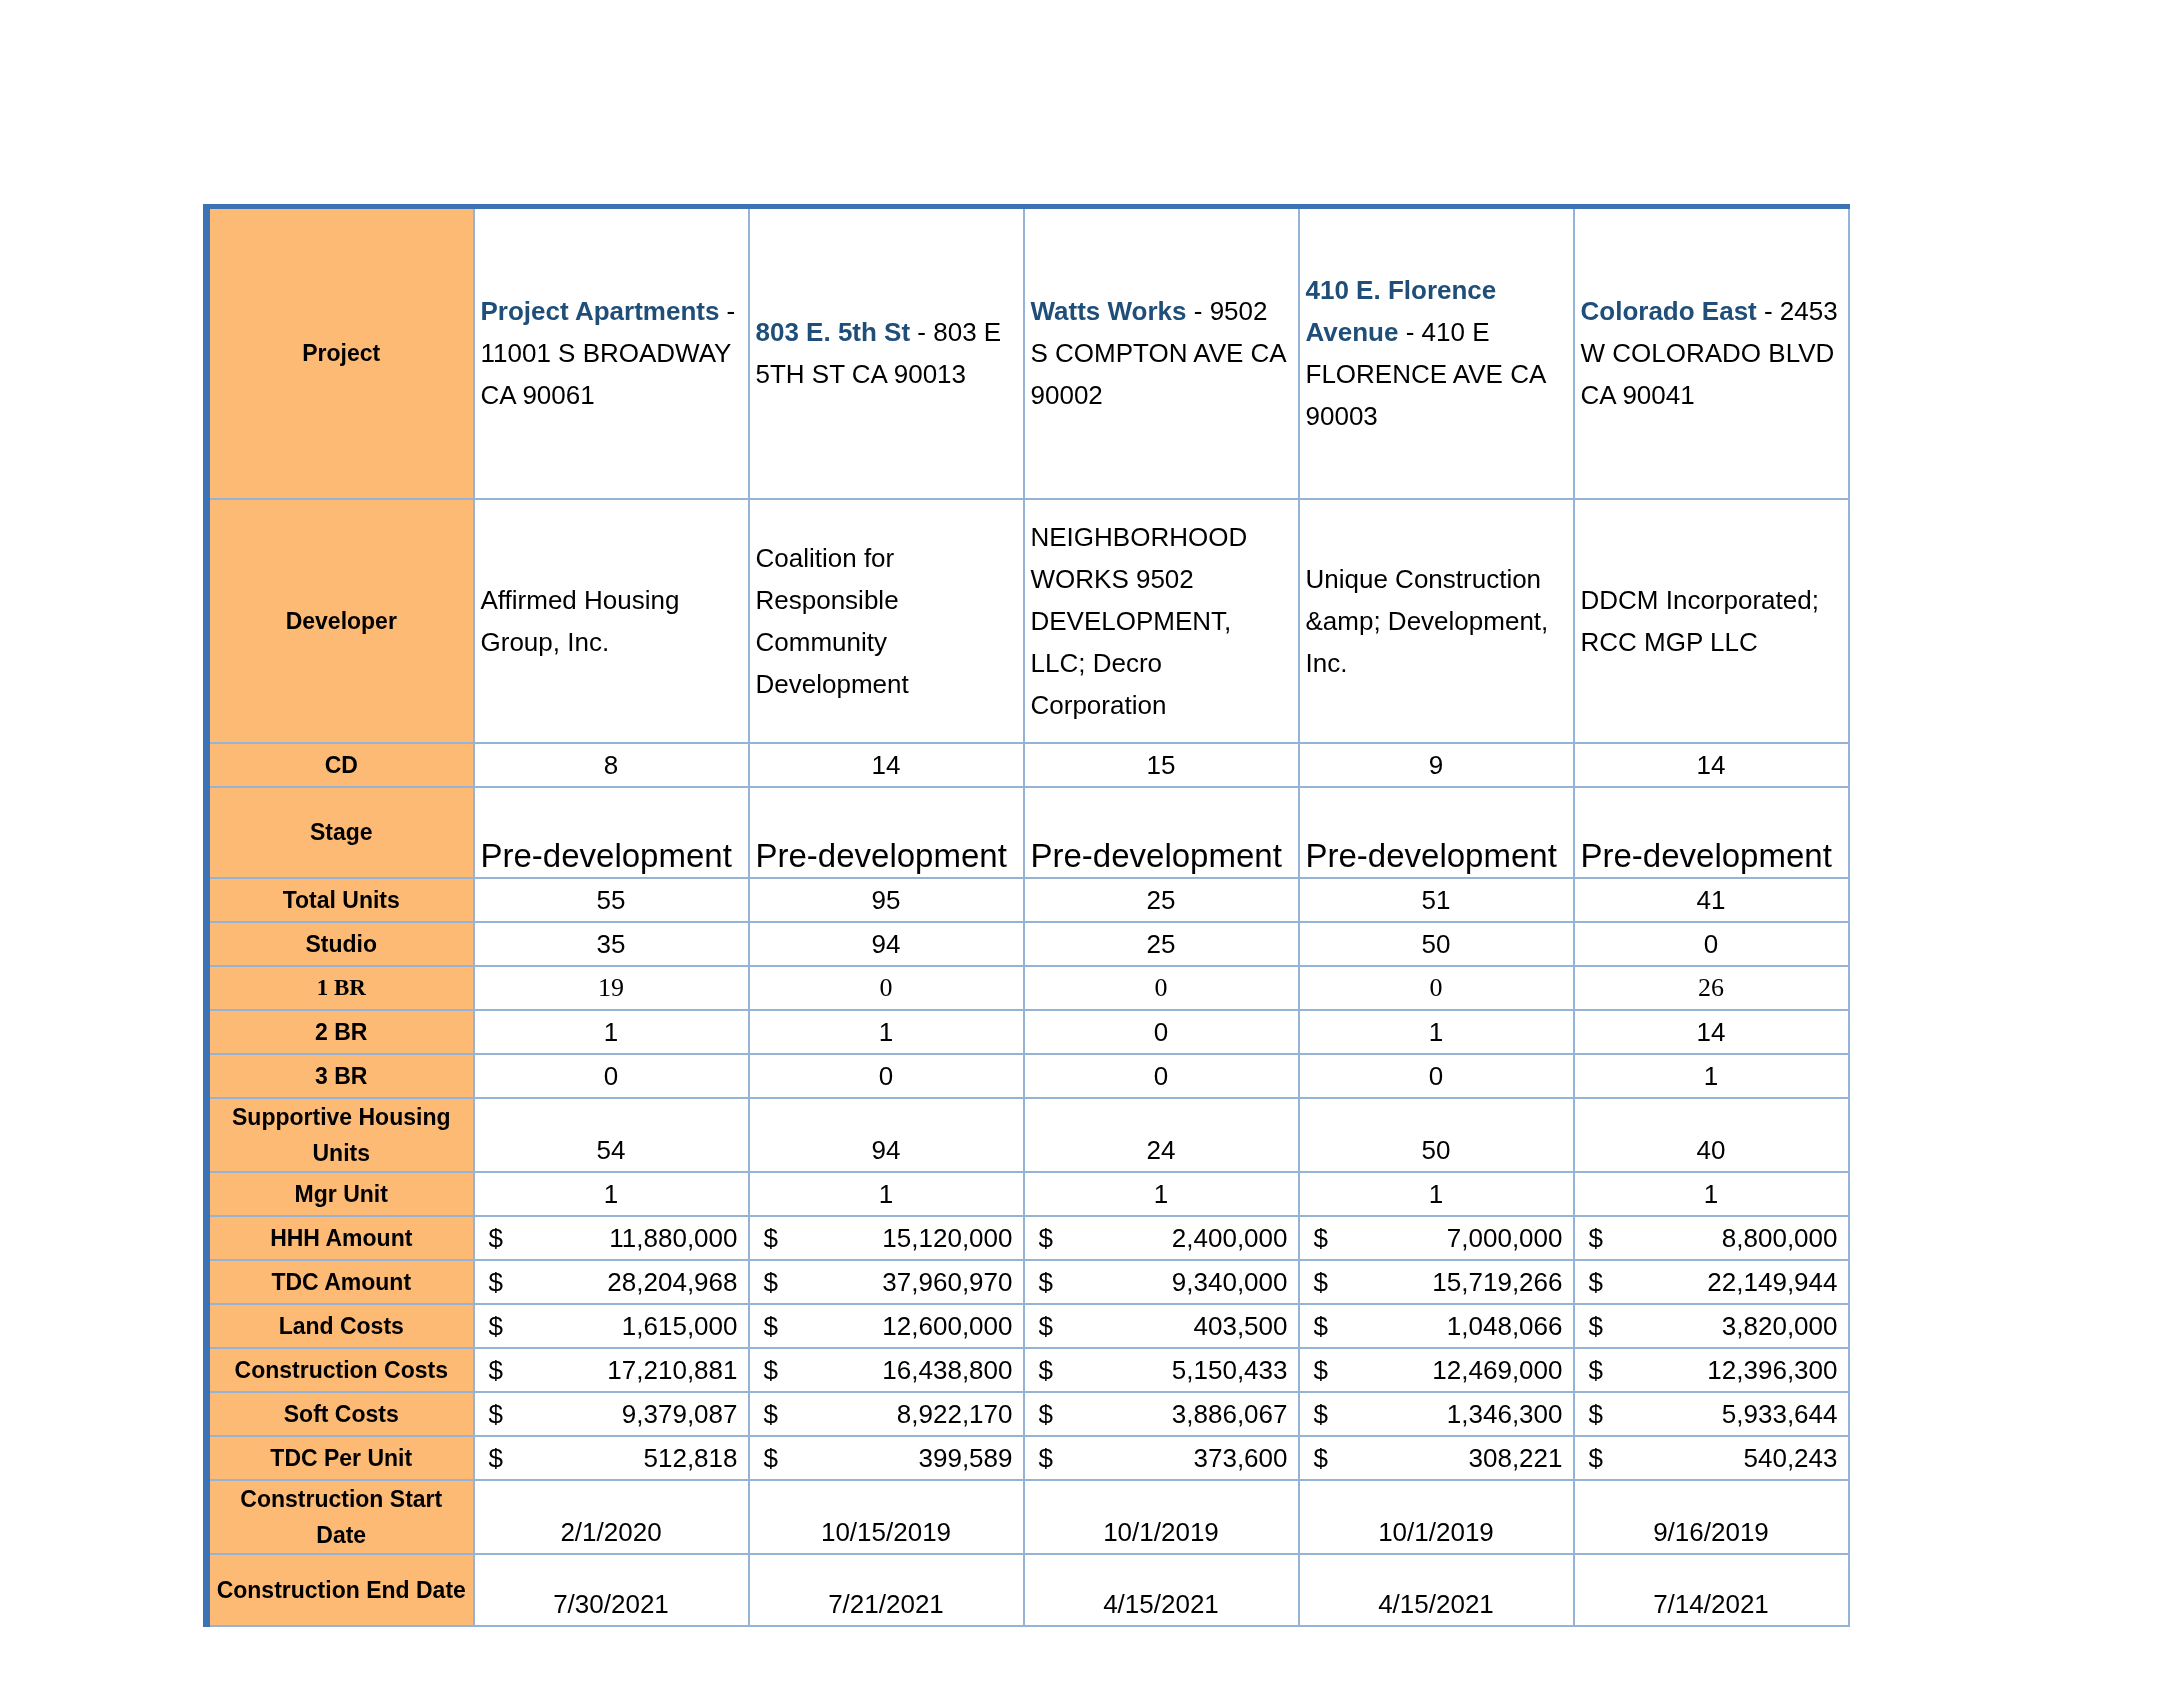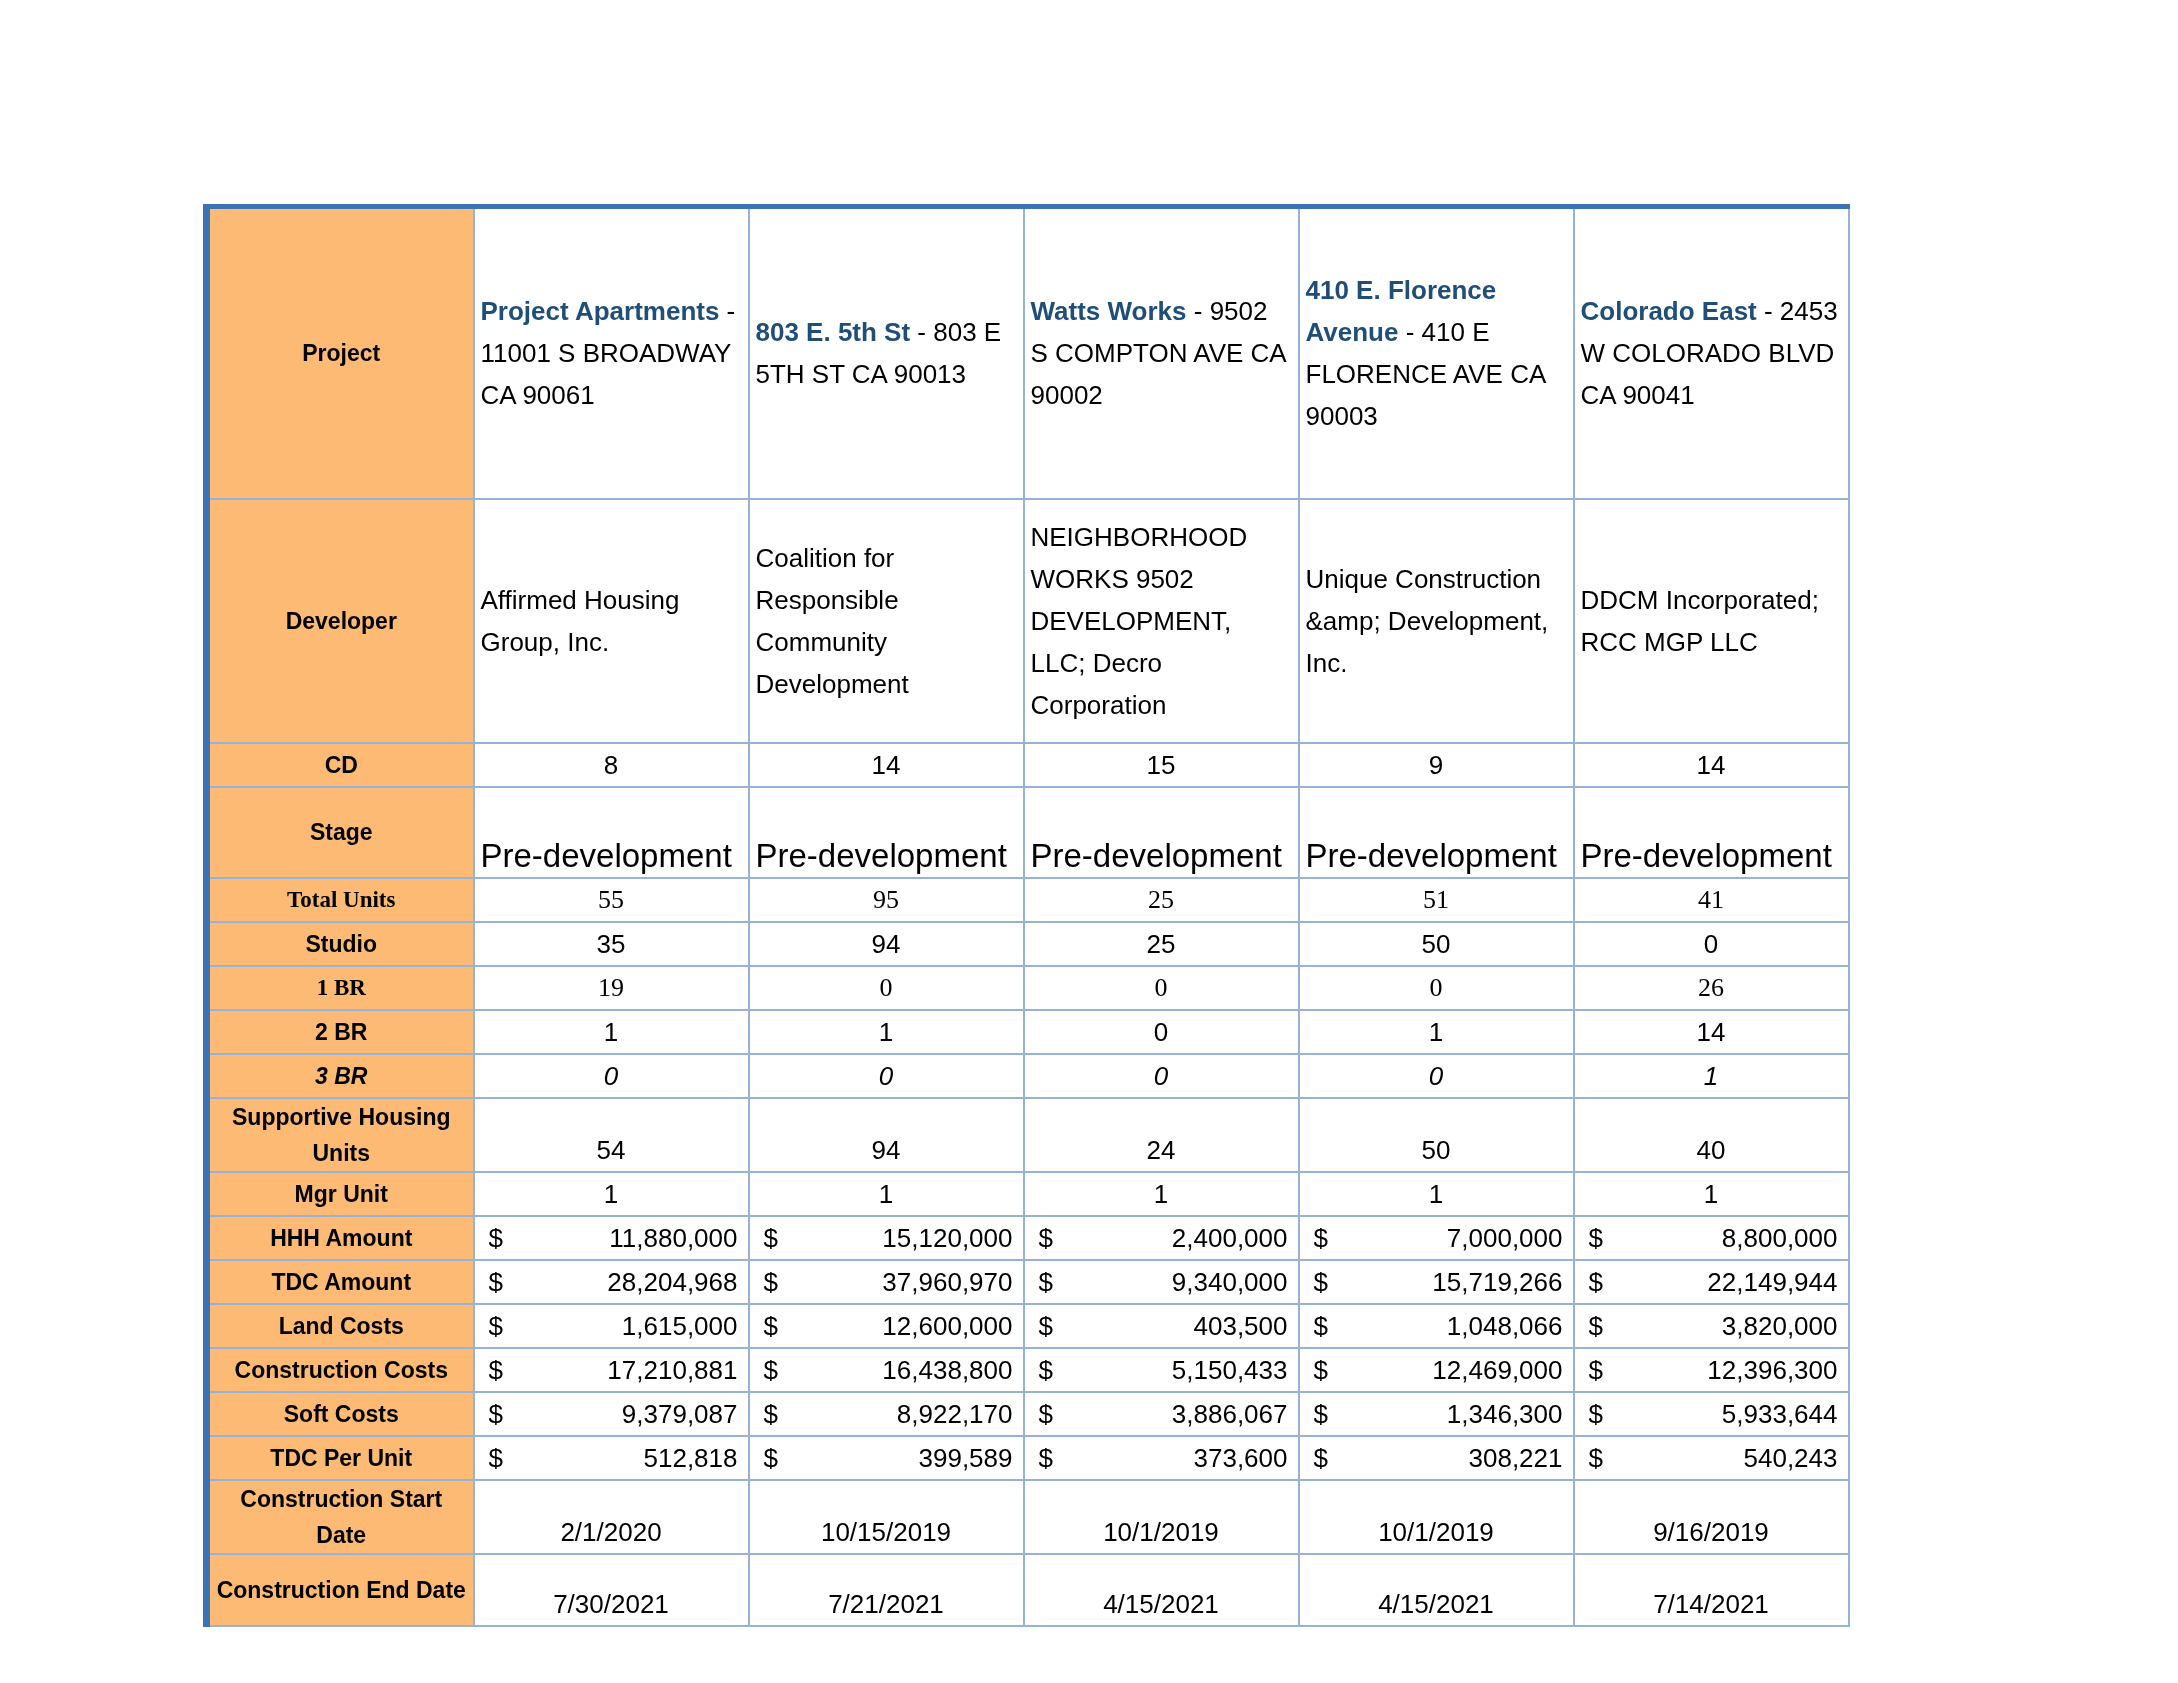--- a/index.html
+++ b/index.html
@@ -58,21 +58,21 @@
         <td class="c" style="vertical-align: middle;">14</td>
       </tr>
       <tr style="height: 91px;">
         <td class="lab">Stage</td>
         <td class="stage">Pre-development</td>
         <td class="stage">Pre-development</td>
         <td class="stage">Pre-development</td>
         <td class="stage">Pre-development</td>
         <td class="stage">Pre-development</td>
       </tr>
-      <tr style="height: 43px; font-family: Liberation Serif, serif;">
+      <tr style="height: 43px;">
         <td class="lab">Total Units</td>
         <td class="c">55</td>
         <td class="c">95</td>
         <td class="c">25</td>
         <td class="c">51</td>
         <td class="c">41</td>
       </tr>
       <tr style="height: 42px;">
         <td class="lab">Studio</td>
         <td class="c">35</td>
@@ -90,21 +90,21 @@
         <td class="c">26</td>
       </tr>
       <tr style="height: 42px;">
         <td class="lab">2 BR</td>
         <td class="c">1</td>
         <td class="c">1</td>
         <td class="c">0</td>
         <td class="c">1</td>
         <td class="c">14</td>
       </tr>
-      <tr style="height: 42px; font-style: italic;">
+      <tr style="height: 42px;">
         <td class="lab">3 BR</td>
         <td class="c">0</td>
         <td class="c">0</td>
         <td class="c">0</td>
         <td class="c">0</td>
         <td class="c">1</td>
       </tr>
       <tr style="height: 69px;">
         <td class="lab">Supportive Housing Units</td>
         <td class="c">54</td>

